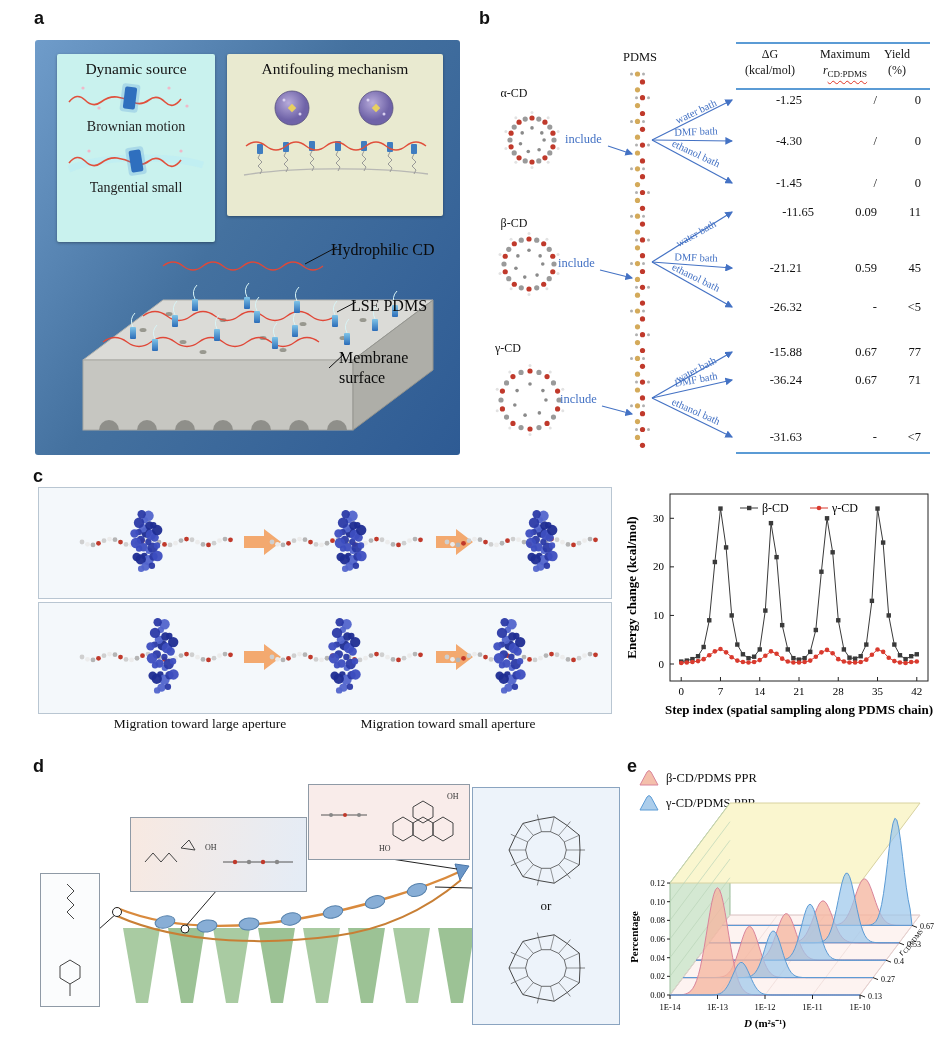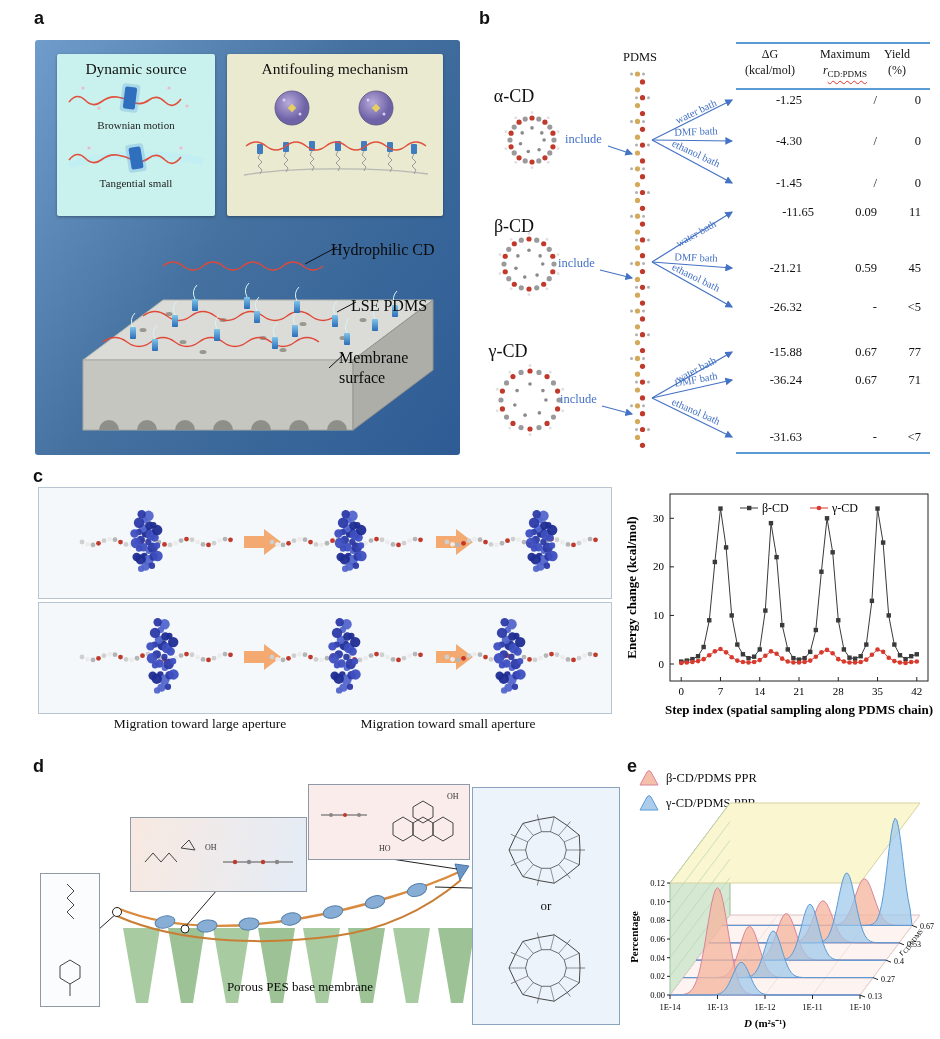--- a/index.html
+++ b/index.html
@@ -7,28 +7,28 @@
        font-family:"Liberation Serif",serif;color:#111;overflow:hidden;}
   .abs{position:absolute;}
   .plabel{position:absolute;font-family:"Liberation Sans",sans-serif;
           font-weight:bold;font-size:18px;color:#111;}
   
   #panel-a{position:absolute;left:35px;top:40px;width:425px;height:415px;
            background:linear-gradient(125deg,#6f9cca 0%,#44719f 45%,#2e5b94 100%);
            border-radius:3px;}
   .inset{position:absolute;border-radius:2px;box-shadow:0 1px 3px rgba(0,0,0,.35);
          display:flex;flex-direction:column;align-items:center;}
-  #inset-dyn{left:22px;top:14px;width:158px;height:162px;background:#c9f2ee;}
+  #inset-dyn{left:22px;top:14px;width:158px;height:188px;background:#c9f2ee;}
   #inset-anti{left:192px;top:14px;width:216px;height:162px;background:#e9ead0;}
   .inset-title{font-size:15.5px;margin-top:6px;color:#111;}
-  .small-label{font-size:11px;color:#222;line-height:1;}
+  .small-label{font-size:14px;color:#222;line-height:1;}
   .alabel{position:absolute;font-size:16px;color:#0a0a0a;line-height:1.25;}
   
   #panel-b{position:absolute;left:480px;top:30px;width:458px;height:432px;}
-  .cdlbl{position:absolute;font-size:18px;width:52px;text-align:center;}
+  .cdlbl{position:absolute;font-size:12px;width:52px;text-align:center;}
   .inc{position:absolute;font-size:12.5px;color:#4472c4;width:56px;}
   .bath{position:absolute;font-size:10.5px;color:#4472c4;width:76px;text-align:center;}
   .pdmslbl{position:absolute;font-size:12.5px;width:60px;text-align:center;}
   .hcell{position:absolute;top:16px;text-align:center;font-size:12px;line-height:1.35;font-family:Liberation Serif, serif;}
   .trow span{position:absolute;text-align:right;font-size:12.5px;}
   .bline{position:absolute;height:2px;background:#5b9bd5;left:256px;width:194px;}
   .ritalic{font-style:italic;}
   .squig{font-size:9px;text-decoration:underline;text-decoration-style:wavy;
          text-decoration-color:#e03425;text-underline-offset:2px;}
   
@@ -1006,21 +1006,20 @@
       <ellipse cx="382" cy="120" rx="10" ry="6" fill="#88aed6" stroke="#5580ab" transform="rotate(-18 382 120)"></ellipse>
       <polygon points="420,94 434,96 425,110" fill="#6a96c8" stroke="#4a76a8"></polygon>
 
       <line x1="63" y1="160" x2="82" y2="143" stroke="#222" stroke-width="1"></line>
       <circle cx="82" cy="142" r="4.5" fill="#fff" stroke="#222"></circle>
       <line x1="182" y1="120" x2="150" y2="157" stroke="#222" stroke-width="1"></line>
       <circle cx="150" cy="159" r="4" fill="#fff" stroke="#222"></circle>
       <line x1="350" y1="88" x2="422" y2="99" stroke="#222" stroke-width="1"></line>
       <line x1="437" y1="118" x2="400" y2="117" stroke="#222" stroke-width="1"></line>
     </svg>
-    <div class="memlbl" style="left:140px;top:209px;width:250px">Porous PES base membrane</div>
 
     <div class="dbox" id="box-left" style="left:5px;top:103px;width:58px;height:132px">
       <svg width="58" height="132">
         <path d="M26,10 l7,7 l-7,7 l7,7 l-7,7 l7,7" stroke="#444" stroke-width="1" fill="none"></path>
         <polygon points="29,86 39,92 39,104 29,110 19,104 19,92" stroke="#444" fill="none"></polygon>
         <line x1="29" y1="110" x2="29" y2="122" stroke="#444"></line>
       </svg>
     </div>
     <div class="dbox" id="box-mid" style="left:95px;top:47px;width:175px;height:73px">
       <svg width="175" height="73">

